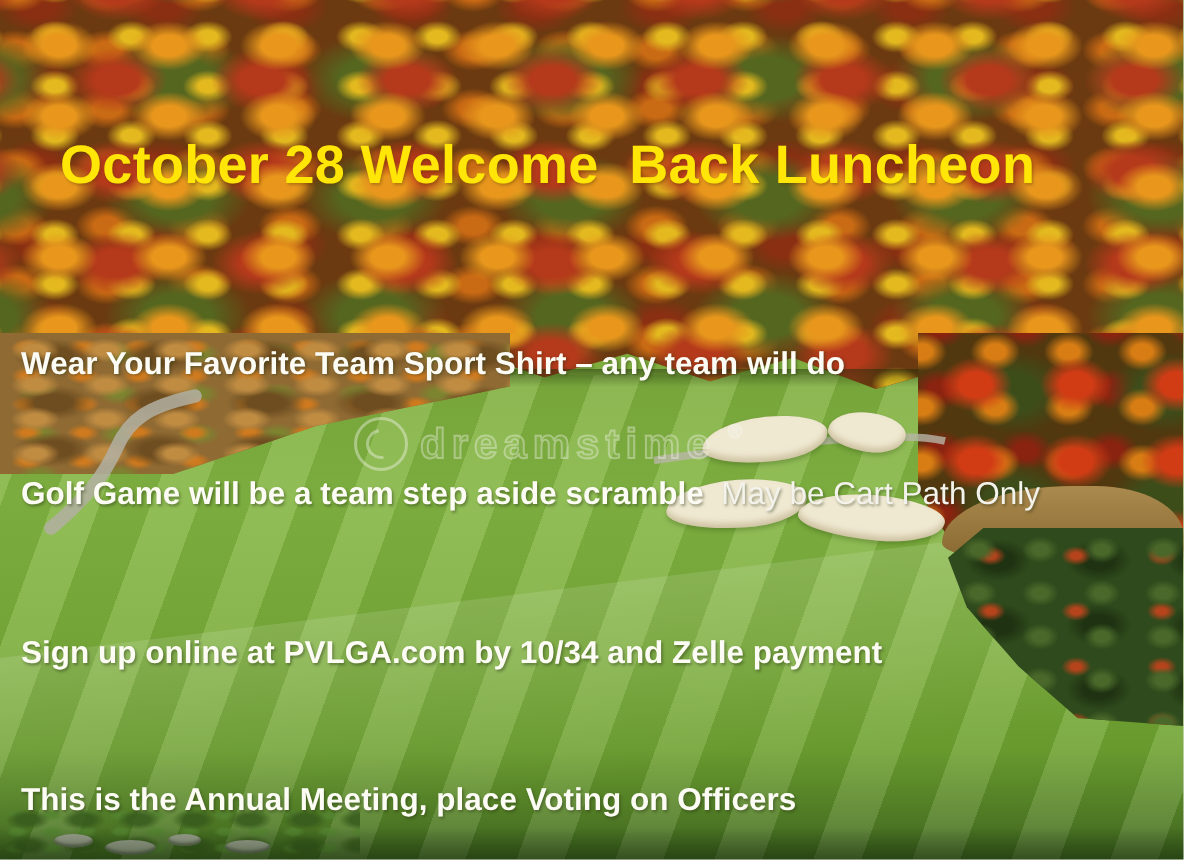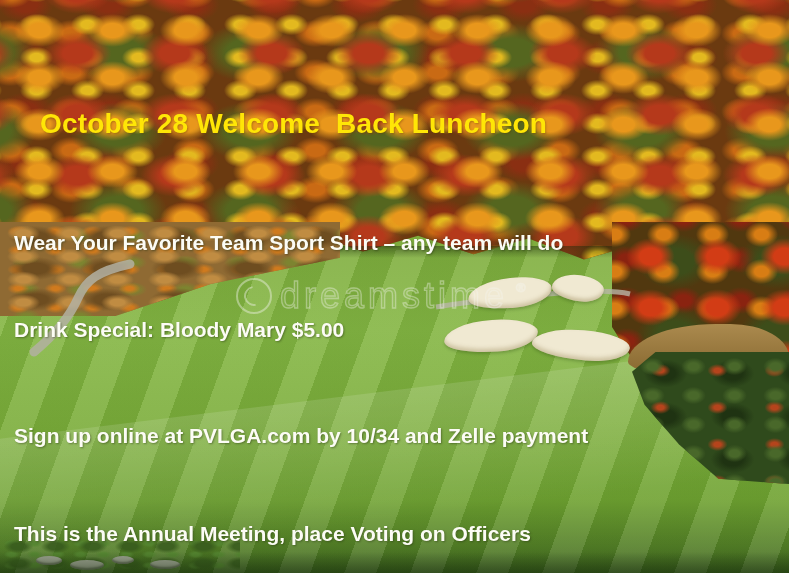--- a/index.html
+++ b/index.html
@@ -77,26 +77,26 @@
       radial-gradient(closest-side,#548531 30%,rgba(84,133,49,0) 70%);
     background-size:37px 17px,23px 11px;opacity:.85;}
   .bottom-shadow{position:absolute;left:0;top:552px;width:100%;height:21px;
     background:linear-gradient(180deg,rgba(20,40,8,0),rgba(20,40,8,.45));}
   
   .watermark{position:absolute;left:236px;top:278px;display:flex;align-items:center;gap:8px;opacity:.55;}
   .wm-logo{width:32px;height:32px;border:2px solid rgba(245,245,240,.75);border-radius:50%;position:relative;flex:0 0 auto;}
   .wm-logo::after{content:"";position:absolute;inset:6px;border:2px solid transparent;
     border-bottom-color:rgba(245,245,240,.75);border-left-color:rgba(245,245,240,.75);
     border-radius:50%;transform:rotate(35deg);}
-  .wm-text{font-size:36px;font-weight:400;letter-spacing:4px;color:rgba(255,255,255,.10);
+  .wm-text{font-size:28px;font-weight:700;letter-spacing:4px;color:rgba(255,255,255,.10);
     -webkit-text-stroke:1.3px rgba(245,245,240,.7);line-height:1;}
   .wm-reg{font-size:13px;font-weight:700;color:rgba(255,255,255,.12);
     -webkit-text-stroke:1px rgba(245,245,240,.7);align-self:flex-start;margin-top:2px;}
   
-  .title{position:absolute;left:40px;top:108px;font-size:28px;font-weight:700;color:#ffe606;
+  .title{position:absolute;left:40px;top:89px;font-size:36px;font-weight:700;color:#ffe606;
     white-space:pre-wrap;text-shadow:1px 1px 2px rgba(90,55,0,.35);letter-spacing:.2px;}
   .block{position:absolute;left:14px;color:#fcfcf5;font-size:21px;font-weight:700;line-height:29px;
     white-space:pre-wrap;text-shadow:1px 1px 2px rgba(40,50,20,.45);}
   .block1{top:170px;}
   .block2{top:363px;}
   .block3{top:461px;}
   .note-regular{font-weight:400;color:#f3f3ec;}
 </style>
 </head>
 <body>
@@ -132,21 +132,21 @@
     <div class="watermark">
       <span class="wm-logo"></span>
       <span class="wm-text">dreamstime</span>
       <span class="wm-reg">®</span>
     </div>
 
     <div class="title">October 28 Welcome  Back Luncheon</div>
 
     <div class="block block1">
       <div>Wear Your Favorite Team Sport Shirt – any team will do</div>
-      <div>Drink Special: Bloody Mary $5.00</div>
+      <div><span>Golf Game will be a team step aside scramble</span><span class="note-regular">  May be Cart Path Only</span></div>
     </div>
 
     <div class="block block2">
       <div>Sign up online at PVLGA.com by 10/34 and Zelle payment</div>
     </div>
 
     <div class="block block3">
       <div>This is the Annual Meeting, place Voting on Officers</div>
       
       

